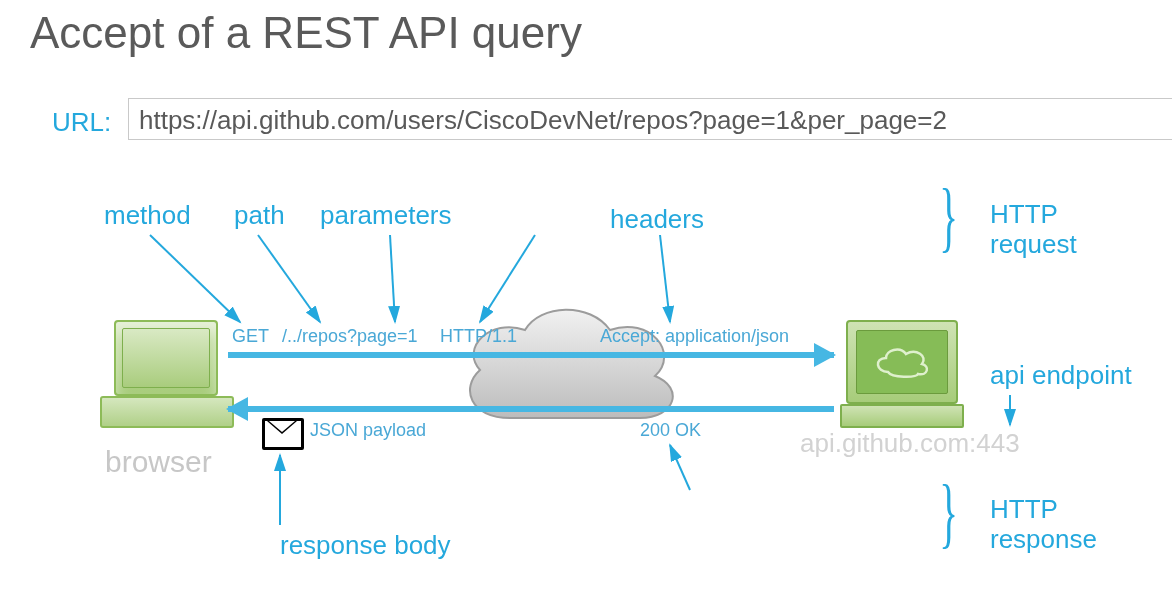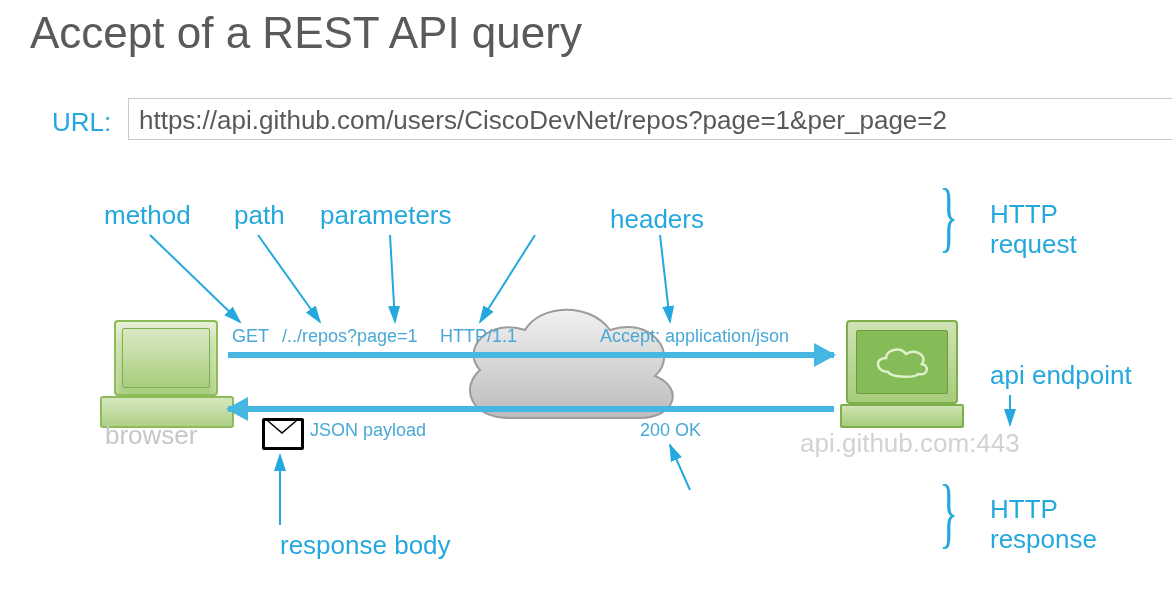--- a/index.html
+++ b/index.html
@@ -53,22 +53,22 @@
     content:"";position:absolute;left:6px;top:6px;right:6px;bottom:6px;
     border:1px solid #7eaf4d;border-radius:2px;
     background:linear-gradient(#d9e9c4,#a9cc7d);
   }
   .laptop .base{
     position:absolute;left:0;top:76px;width:130px;height:28px;
     border:2px solid #8dbb58;border-radius:3px;
     background:linear-gradient(#d5e7be,#b0d088);
   }
   .laptop-label{
-    position:absolute;left:105px;top:420px;
-    font-size:26px;color:#c7c7c7;
+    position:absolute;left:105px;top:445px;
+    font-size:30px;color:#c7c7c7;
   }
   
   .server{
     position:absolute;
     left:840px;top:320px;
     width:120px;height:110px;
   }
   .server .monitor{
     position:absolute;left:6px;top:0;width:108px;height:80px;
     border:2px solid #7eaf4d;border-radius:4px;

